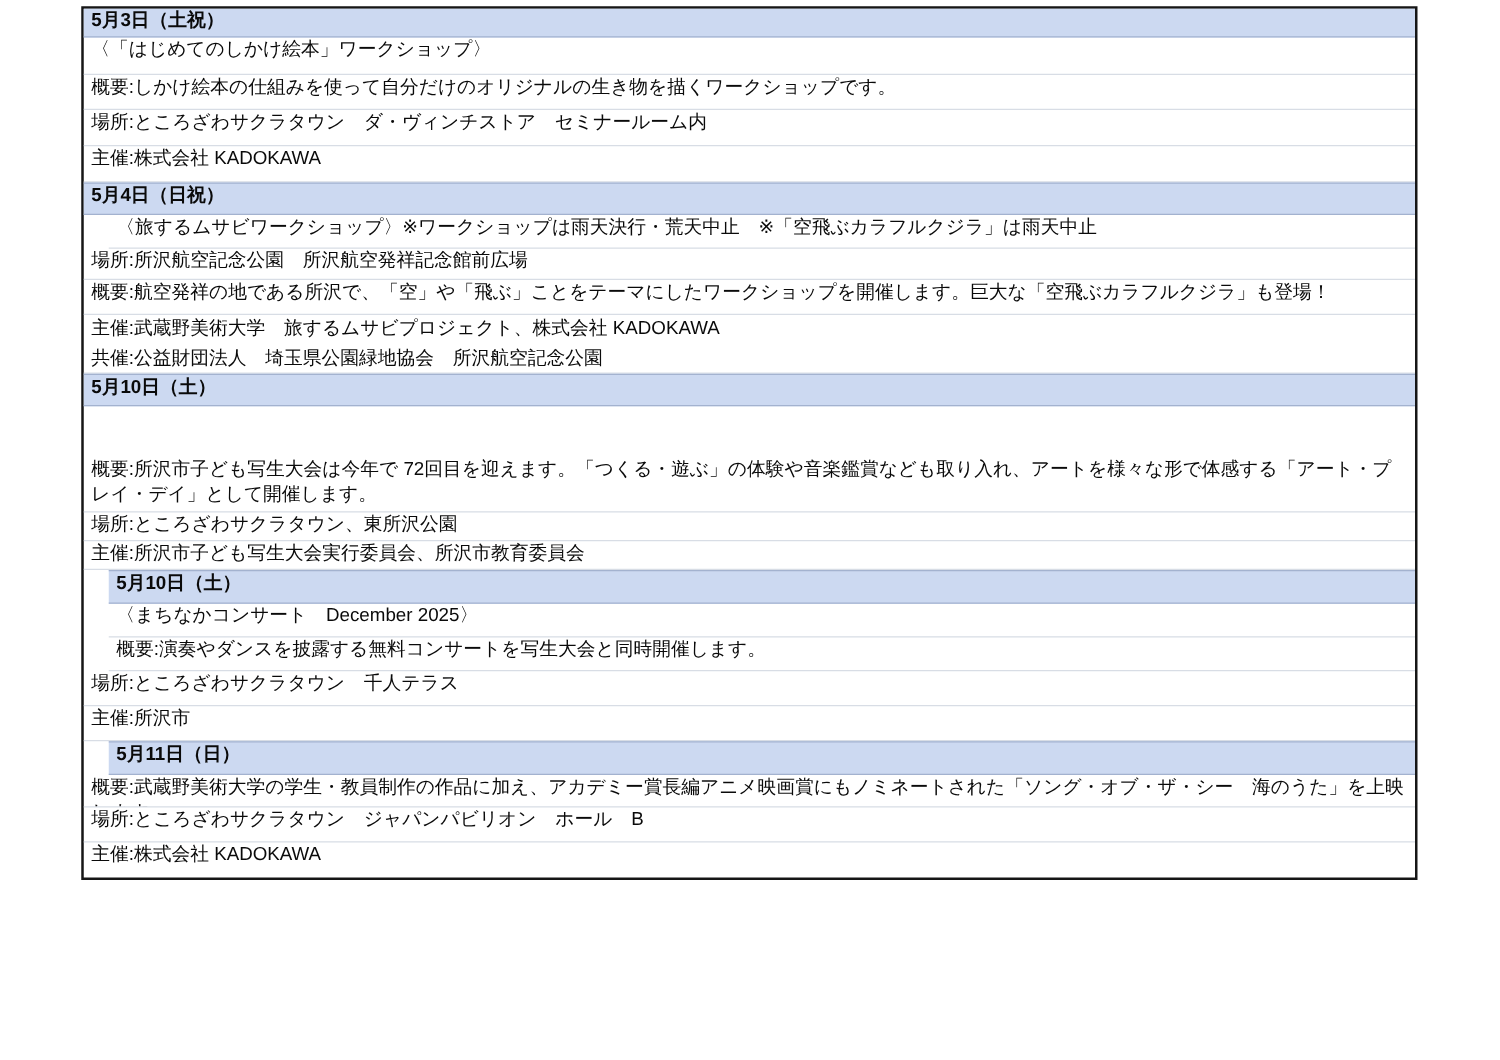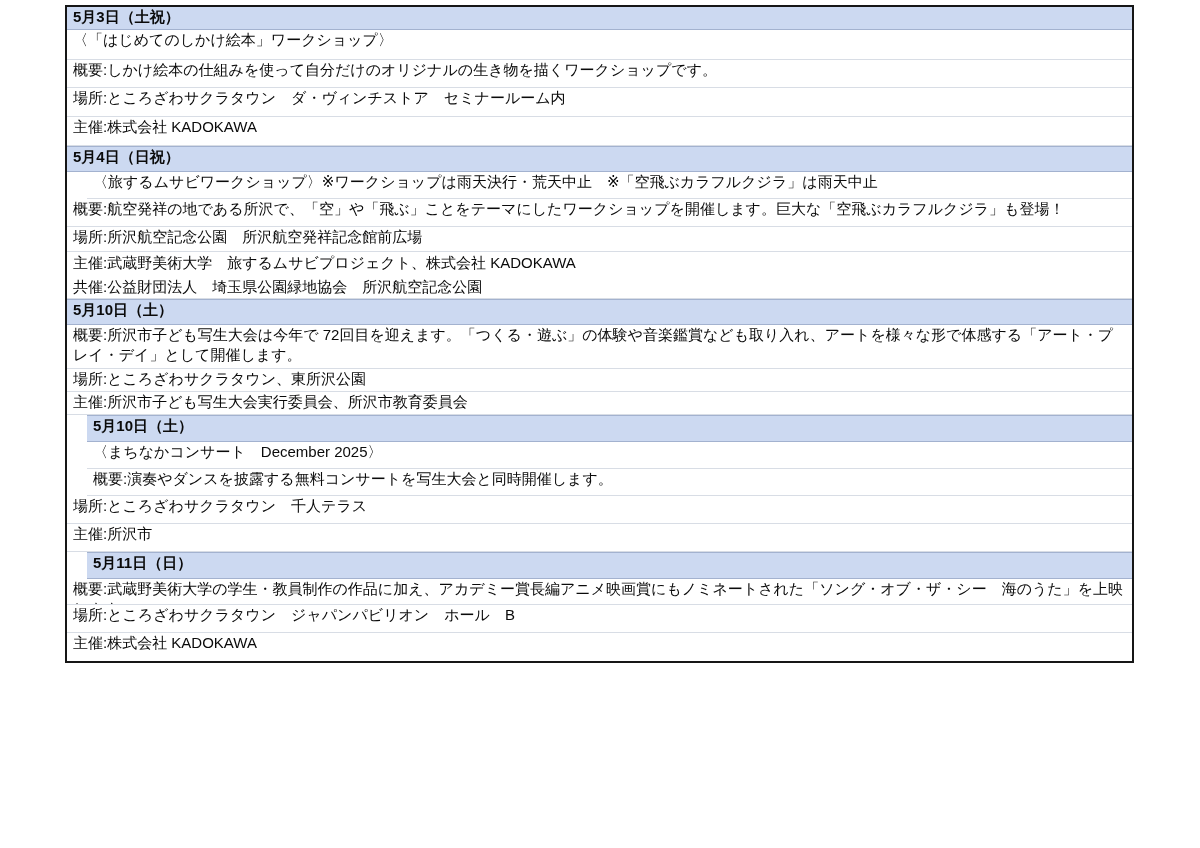--- a/index.html
+++ b/index.html
@@ -51,21 +51,21 @@
     align-items: flex-start;
   }
   .row.multi span { display: block; line-height: 22px; }
   .h23 { height: 23px; }
   .h25 { height: 25px; }
   .h26 { height: 26px; }
   .h27 { height: 27px; margin-left: 20px; }
   .h28 { height: 28px; }
   .h29 { height: 29px; }
   .h30 { height: 30px; }
-  .h44 { height: 44px; }
+  .h44 { height: 44px; margin-top: 41px; }
   .h47 { height: 47px; }
 </style>
 </head>
 <body>
 
 <div class="canvas">
   <div class="event-table">
 
     <div class="section">
       <div class="row header h23">
@@ -85,25 +85,25 @@
       </div>
     </div>
 
     <div class="section">
       <div class="row header h26">
         <span>5月4日（日祝）</span>
       </div>
       <div class="row h27">
         <span>〈旅するムサビワークショップ〉※ワークショップは雨天決行・荒天中止　※「空飛ぶカラフルクジラ」は雨天中止</span>
       </div>
+      <div class="row h25">
+        <span>場所:所沢航空記念公園　所沢航空発祥記念館前広場</span>
+      </div>
       <div class="row h28">
         <span>概要:航空発祥の地である所沢で、「空」や「飛ぶ」ことをテーマにしたワークショップを開催します。巨大な「空飛ぶカラフルクジラ」も登場！</span>
-      </div>
-      <div class="row h25">
-        <span>場所:所沢航空記念公園　所沢航空発祥記念館前広場</span>
       </div>
       <div class="row multi h47">
         <span>主催:武蔵野美術大学　旅するムサビプロジェクト、株式会社 KADOKAWA</span>
         <span>共催:公益財団法人　埼玉県公園緑地協会　所沢航空記念公園</span>
       </div>
     </div>
 
     <div class="section">
       <div class="row header h26">
         <span>5月10日（土）</span>

